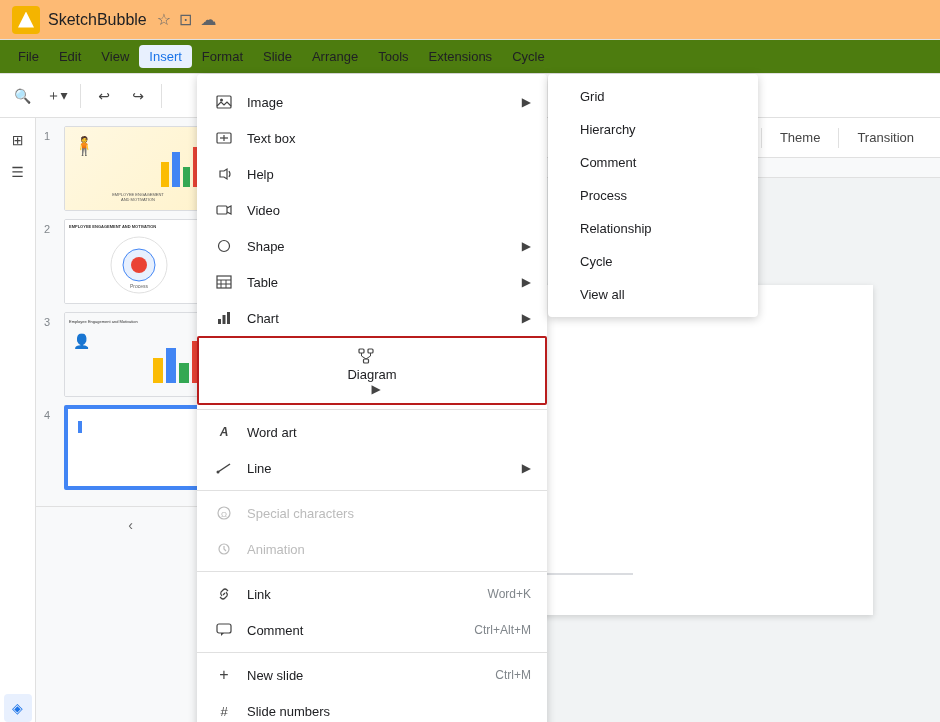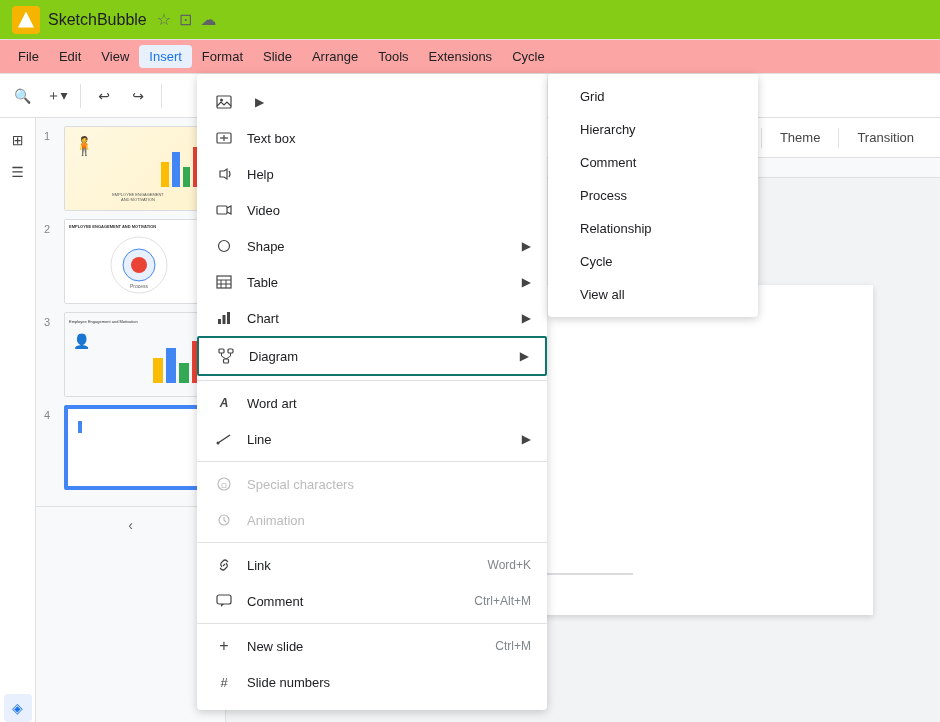--- a/index.html
+++ b/index.html
@@ -1,27 +1,27 @@
 <!DOCTYPE html>
 <html><head>
   <meta charset="utf-8">
   <style>
     * { margin: 0; padding: 0; box-sizing: border-box; }
     body { width: 940px; height: 722px; font-family: 'Arial', sans-serif; font-size: 13px; background: #f1f3f4; overflow: hidden; position: relative; }
 
     
-    .top-bar { display: flex; align-items: center; height: 40px; background: #84cc16; padding: 0 12px; border-bottom: 1px solid #e0e0e0; }
+    .top-bar { display: flex; align-items: center; height: 40px; background: #fdba74; padding: 0 12px; border-bottom: 1px solid #e0e0e0; }
     .app-logo { width: 28px; height: 28px; background: #f4b400; border-radius: 4px; display: flex; align-items: center; justify-content: center; margin-right: 8px; flex-shrink: 0; }
     .app-logo-inner { width: 16px; height: 16px; background: #fff; clip-path: polygon(0 100%, 50% 0, 100% 100%); }
     .app-title { font-size: 16px; color: #202124; font-weight: 400; margin-right: 10px; }
     .title-icons { display: flex; gap: 8px; color: #5f6368; font-size: 16px; margin-right: 16px; }
     .title-icons span { cursor: pointer; }
 
     
-    .menu-bar { display: flex; align-items: center; height: 34px; background: #fca5a5; padding: 0 8px; border-bottom: 1px solid #e0e0e0; }
+    .menu-bar { display: flex; align-items: center; height: 34px; background: #4d7c0f; padding: 0 8px; border-bottom: 1px solid #e0e0e0; }
     .menu-item { padding: 4px 10px; font-size: 13px; color: #202124; cursor: pointer; border-radius: 4px; }
     .menu-item.active { background: #e8f0fe; color: #1a73e8; }
 
     
     .toolbar { display: flex; align-items: center; height: 44px; background: #fff; padding: 0 8px; border-bottom: 1px solid #e0e0e0; gap: 4px; }
     .toolbar-icon { width: 30px; height: 30px; display: flex; align-items: center; justify-content: center; cursor: pointer; border-radius: 4px; color: #444; font-size: 14px; }
     .toolbar-divider { width: 1px; height: 24px; background: #e0e0e0; margin: 0 4px; }
 
     
     .main-area { display: flex; height: calc(722px - 118px); }
@@ -242,20 +242,21 @@
   <div class="menu-section">
 
     <div class="menu-row">
       <div class="menu-row-icon">
         <svg width="16" height="16" viewBox="0 0 16 16">
             <rect x="1" y="2" width="14" height="12" rx="1" fill="none" stroke="#444" stroke-width="1.2"></rect>
             <circle cx="5.5" cy="6" r="1.5" fill="#444"></circle>
             <polyline points="1,12 5,8 8,11 11,8 15,12" fill="none" stroke="#444" stroke-width="1.2"></polyline>
           </svg>
       </div>
+      <span class="menu-row-label">Image</span>
       <span class="menu-row-arrow">▶</span>
     </div>
 
     <div class="menu-row">
       <div class="menu-row-icon">
         <svg width="16" height="16" viewBox="0 0 16 16">
             <rect x="1" y="3" width="14" height="10" rx="1" fill="none" stroke="#444" stroke-width="1.2"></rect>
             <line x1="4" y1="8" x2="12" y2="8" stroke="#444" stroke-width="1.2"></line>
             <line x1="8" y1="5" x2="8" y2="11" stroke="#444" stroke-width="1.2"></line>
           </svg>
@@ -312,21 +313,21 @@
         <svg width="16" height="16" viewBox="0 0 16 16">
             <rect x="2" y="9" width="3" height="5" fill="#444"></rect>
             <rect x="6.5" y="5" width="3" height="9" fill="#444"></rect>
             <rect x="11" y="2" width="3" height="12" fill="#444"></rect>
           </svg>
       </div>
       <span class="menu-row-label">Chart</span>
       <span class="menu-row-arrow">▶</span>
     </div>
 
-    <div class="menu-row highlighted" style="border:2px solid #0f766e;border-radius:2px;background:#fff;">
+    <div class="menu-row highlighted" style="border:2px solid #b91c1c;border-radius:2px;background:#fff;flex-direction:column;">
       <div class="menu-row-icon">
         <svg width="16" height="16" viewBox="0 0 16 16">
             <rect x="1" y="1" width="5" height="4" rx="1" fill="none" stroke="#444" stroke-width="1.2"></rect>
             <rect x="10" y="1" width="5" height="4" rx="1" fill="none" stroke="#444" stroke-width="1.2"></rect>
             <rect x="5.5" y="11" width="5" height="4" rx="1" fill="none" stroke="#444" stroke-width="1.2"></rect>
             <line x1="3.5" y1="5" x2="3.5" y2="8" stroke="#444" stroke-width="1"></line>
             <line x1="12.5" y1="5" x2="12.5" y2="8" stroke="#444" stroke-width="1"></line>
             <line x1="3.5" y1="8" x2="8" y2="11" stroke="#444" stroke-width="1"></line>
             <line x1="12.5" y1="8" x2="8" y2="11" stroke="#444" stroke-width="1"></line>
           </svg>

